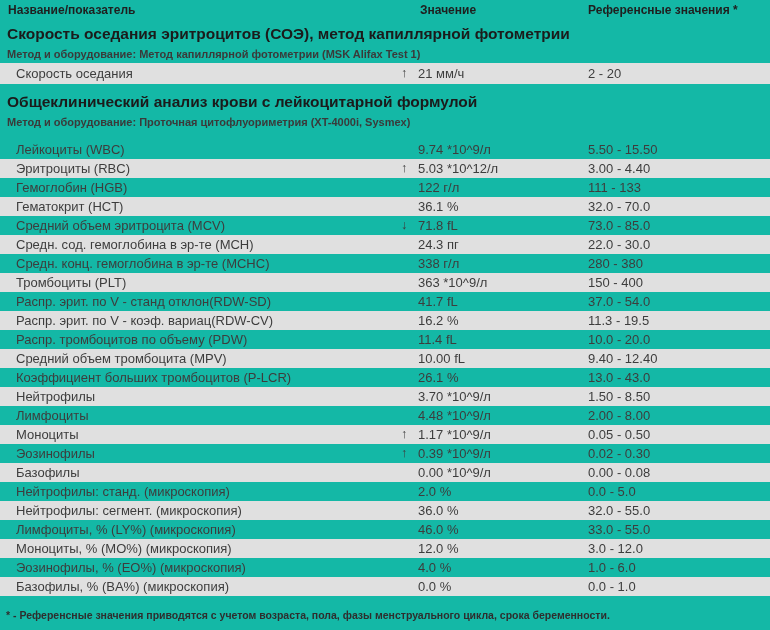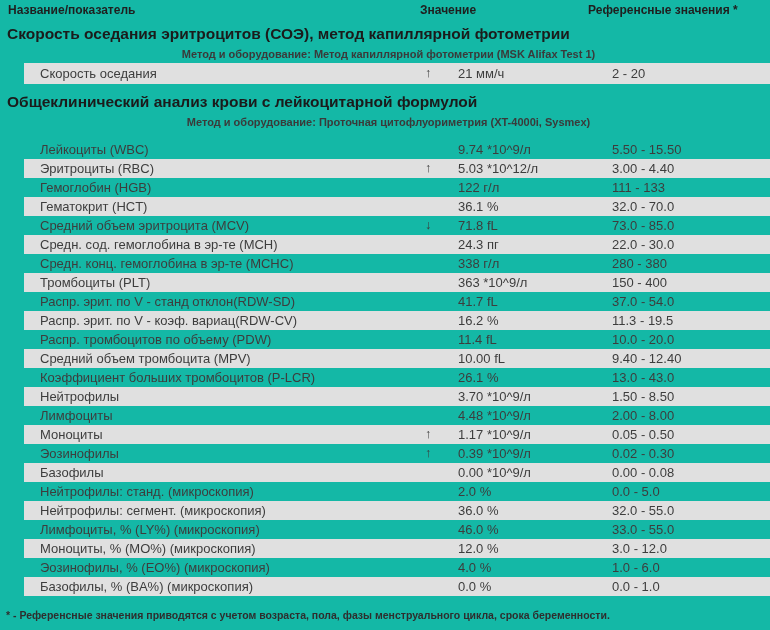--- a/index.html
+++ b/index.html
@@ -12,30 +12,30 @@
   .thead{position:relative;height:15px;font-size:12px;font-weight:bold;color:#1f1f1f;}
   .thead .h-name{position:absolute;left:8px;top:0;}
   .thead .h-value{position:absolute;left:420px;top:0;}
   .thead .h-ref{position:absolute;left:588px;top:0;}
   
   #sections > .section-title{
     margin:7px 0 0 7px;font-size:15.5px;line-height:18px;
     font-weight:bold;color:#1b1b1b;
   }
   #sections > .rows + .section-title{margin-top:9px;}
-  .method{margin:5px 0 0 7px;font-size:11px;line-height:12px;font-weight:bold;color:#3a3a3a;text-align:center;}
-  .rows{margin-top:12px;padding-left:24px;}
+  .method{margin:5px 0 0 7px;font-size:11px;line-height:12px;font-weight:bold;color:#3a3a3a;}
+  .rows{margin-top:12px;}
   .rows.first{margin-top:3px;}
   
   .row{position:relative;height:19px;line-height:19px;font-size:13px;color:#3d3d3d;}
   .row.tall{height:21px;line-height:21px;}
   .row.shaded{background:var(--shade,#e0e0e0);}
   .row .c-name{position:absolute;left:16px;top:0;white-space:nowrap;}
   .row .c-flag{position:absolute;left:401px;top:0;width:14px;font-size:12.5px;}
-  .row .c-value{position:absolute;left:434px;top:0;white-space:nowrap;}
+  .row .c-value{position:absolute;left:418px;top:0;white-space:nowrap;}
   .row .c-ref{position:absolute;left:588px;top:0;white-space:nowrap;}
   
   .footnote{margin:13px 0 0 6px;font-size:10.5px;font-weight:bold;color:#2e2e2e;}
 </style>
 </head>
 <body>
 
 <div class="page">
   <div class="thead">
     <span class="h-name">Название/показатель</span>

